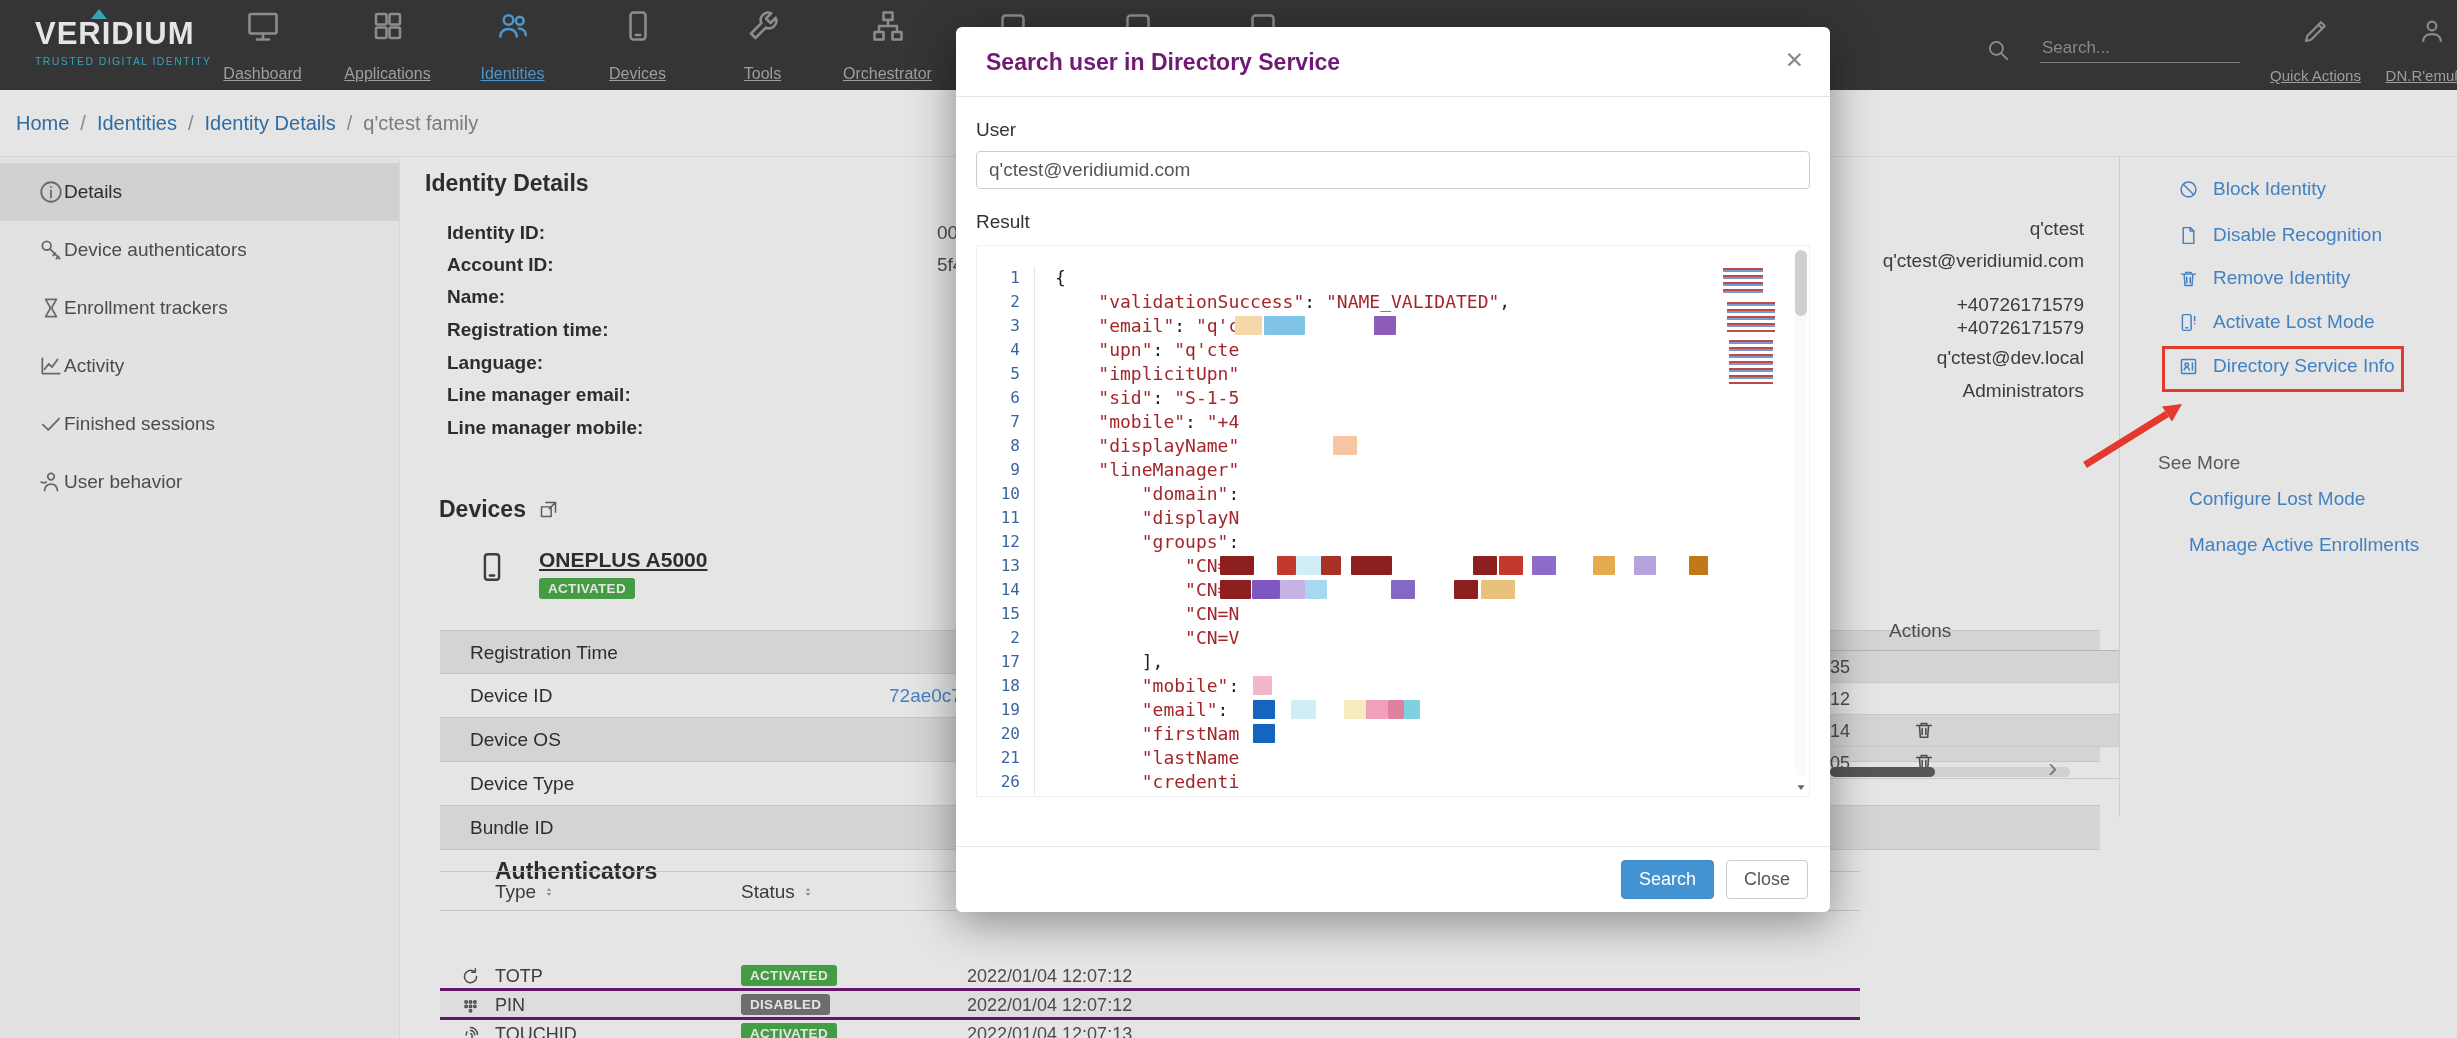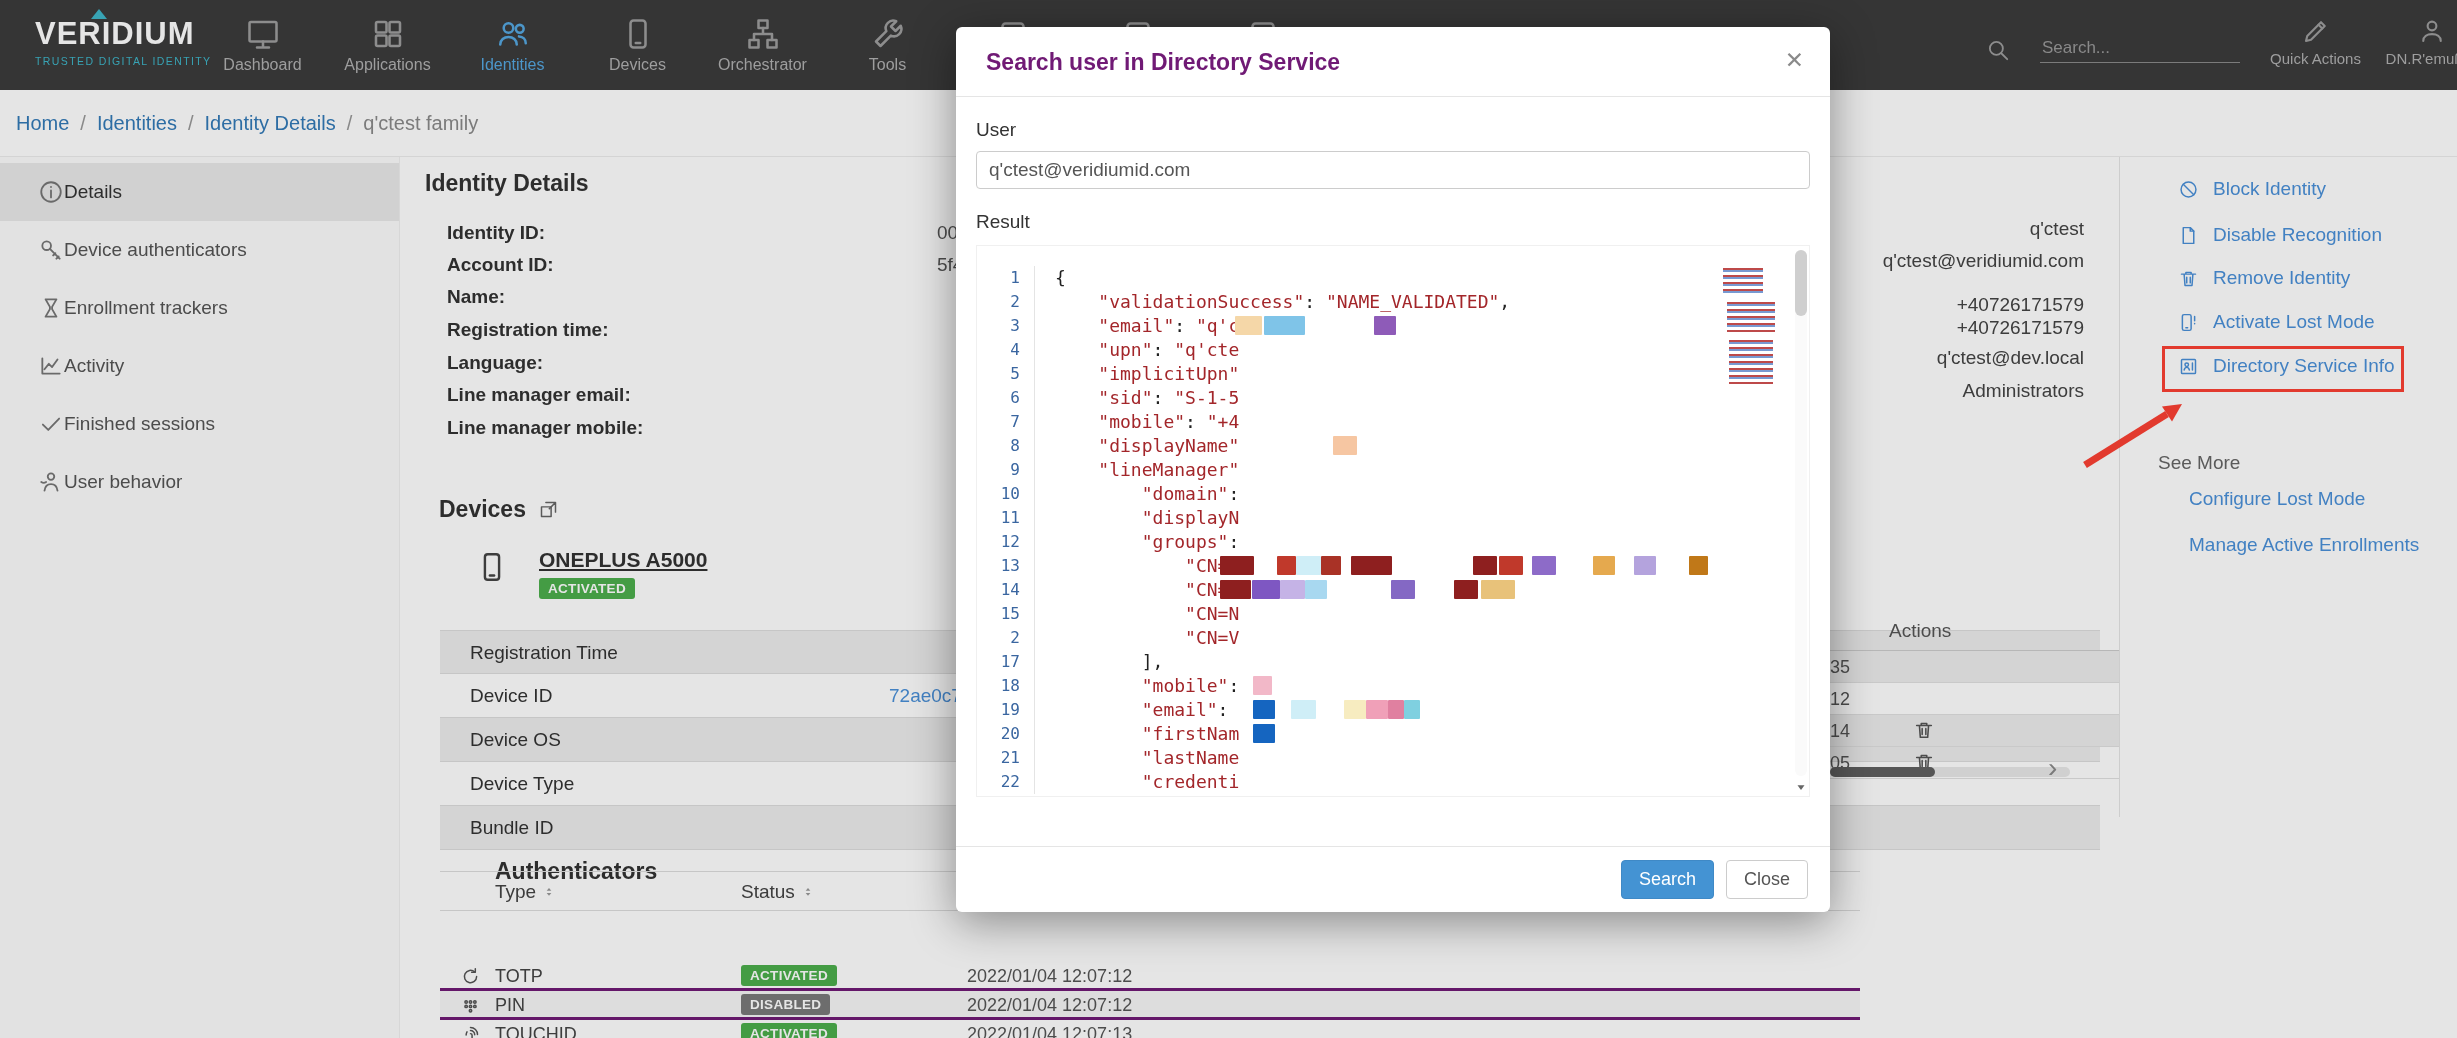--- a/index.html
+++ b/index.html
@@ -12,21 +12,21 @@
 
   
   .navbar { position:absolute; top:0; left:0; width:2457px; height:90px; background:#3b3b3c; z-index:10; }
   .logo { position:absolute; left:35px; top:16px; width:200px; }
   .logo-title { position:relative; color:#fff; font-size:31px; font-weight:bold; letter-spacing:1px; }
   .logo-caret { position:absolute; top:-7px; left:56px; width:0; height:0; border-left:8px solid transparent; border-right:8px solid transparent; border-bottom:10px solid #3fb6c9; }
   .logo-sub { margin-top:3px; font-size:10.5px; letter-spacing:1.4px; color:#3fb6c9; }
   .nav-items { position:absolute; left:200px; top:0; height:90px; display:flex; }
   .nav-item { width:125px; height:90px; display:flex; flex-direction:column; align-items:center; justify-content:center; color:#9d9d9d; cursor:pointer; }
   .nav-item .icon { width:36px; height:36px; }
-  .nav-label { margin-top:4px; font-size:16px; color:#b0b0b0; white-space:nowrap; }
+  .nav-label { margin-top:21px; font-size:16px; color:#b0b0b0; white-space:nowrap;text-decoration:underline; }
   .nav-item.active { color:#55a7e0; }
   .nav-item.active .nav-label { color:#55a7e0; }
   .nav-search { position:absolute; left:1985px; top:34px; display:flex; align-items:flex-end; gap:29px; }
   .nav-search .icon { width:26px; height:26px; color:#9d9d9d; }
   .nav-search input { width:200px; background:transparent; border:none; border-bottom:1px solid #8a8a8a; outline:none; color:#ddd; font-size:17px; padding:4px 2px; font-family:"Liberation Sans", sans-serif; }
   .nav-search input::placeholder { color:#999; }
   .nav-col { position:absolute; top:16px; display:flex; flex-direction:column; align-items:center; color:#9d9d9d; cursor:pointer; }
   .nav-col .icon { width:30px; height:30px; }
   .nav-col .nav-label { font-size:15px; }
   .nav-qa { left:2258px; width:115px; }
@@ -170,32 +170,32 @@
       </div>
       <div class="nav-item">
         <span class="icon"><svg viewBox="0 0 24 24">
             <rect x="7" y="3" width="10" height="18" rx="2"></rect>
             <path d="M10.5 18h3"></path>
           </svg></span>
         <span class="nav-label">Devices</span>
       </div>
       <div class="nav-item">
         <span class="icon"><svg viewBox="0 0 24 24">
+            <path d="M20.5 6.5a5 5 0 0 1-6.6 6.6L7 20l-3-3 6.9-6.9a5 5 0 0 1 6.6-6.6L14 7l3 3 3.5-3.5z"></path>
+          </svg></span>
+        <span class="nav-label">Tools</span>
+      </div>
+      <div class="nav-item">
+        <span class="icon"><svg viewBox="0 0 24 24">
             <rect x="9" y="3" width="6" height="5"></rect>
             <rect x="3" y="16" width="6" height="5"></rect>
             <rect x="15" y="16" width="6" height="5"></rect>
             <path d="M12 8v4M12 12H6v4M12 12h6v4"></path>
           </svg></span>
         <span class="nav-label">Orchestrator</span>
-      </div>
-      <div class="nav-item">
-        <span class="icon"><svg viewBox="0 0 24 24">
-            <path d="M20.5 6.5a5 5 0 0 1-6.6 6.6L7 20l-3-3 6.9-6.9a5 5 0 0 1 6.6-6.6L14 7l3 3 3.5-3.5z"></path>
-          </svg></span>
-        <span class="nav-label">Tools</span>
       </div>
       <div class="nav-item">
         <span class="icon"><svg viewBox="0 0 24 24">
             <rect x="5" y="5" width="14" height="14" rx="2"></rect>
           </svg></span>
         <span class="nav-label">&nbsp;</span>
       </div>
       <div class="nav-item">
         <span class="icon"><svg viewBox="0 0 24 24">
             <rect x="5" y="5" width="14" height="14" rx="2"></rect>
@@ -547,21 +547,21 @@
           </div>
           <div class="code-row">
             <span class="gut">20</span>
             <span class="code">        <span class="str">"firstNam</span><span class="redact" style="left:218px;width:22px;background:#1565c0"></span></span>
           </div>
           <div class="code-row">
             <span class="gut">21</span>
             <span class="code">        <span class="str">"lastName</span></span>
           </div>
           <div class="code-row">
-            <span class="gut">22</span>
+            <span class="gut">26</span>
             <span class="code">        <span class="str">"credenti</span></span>
           </div>
         </div>
       <div class="minimap">
         <div class="mm-block mm1"></div>
           <div class="mm-block mm2"></div>
           <div class="mm-block mm3"></div>
       </div>
       <div class="vscroll">
         <div class="vscroll-thumb"></div>

